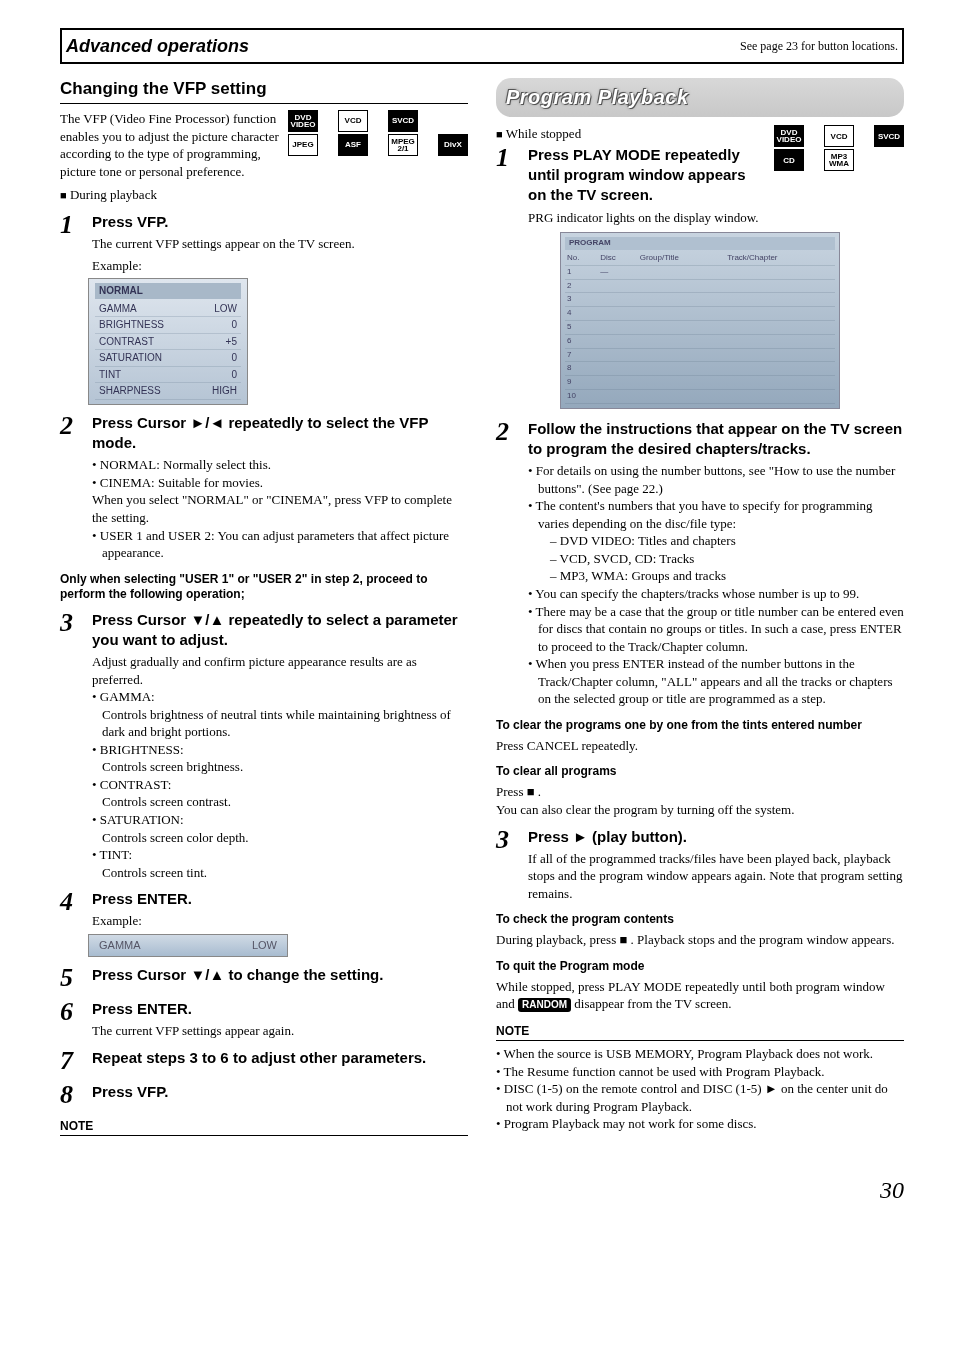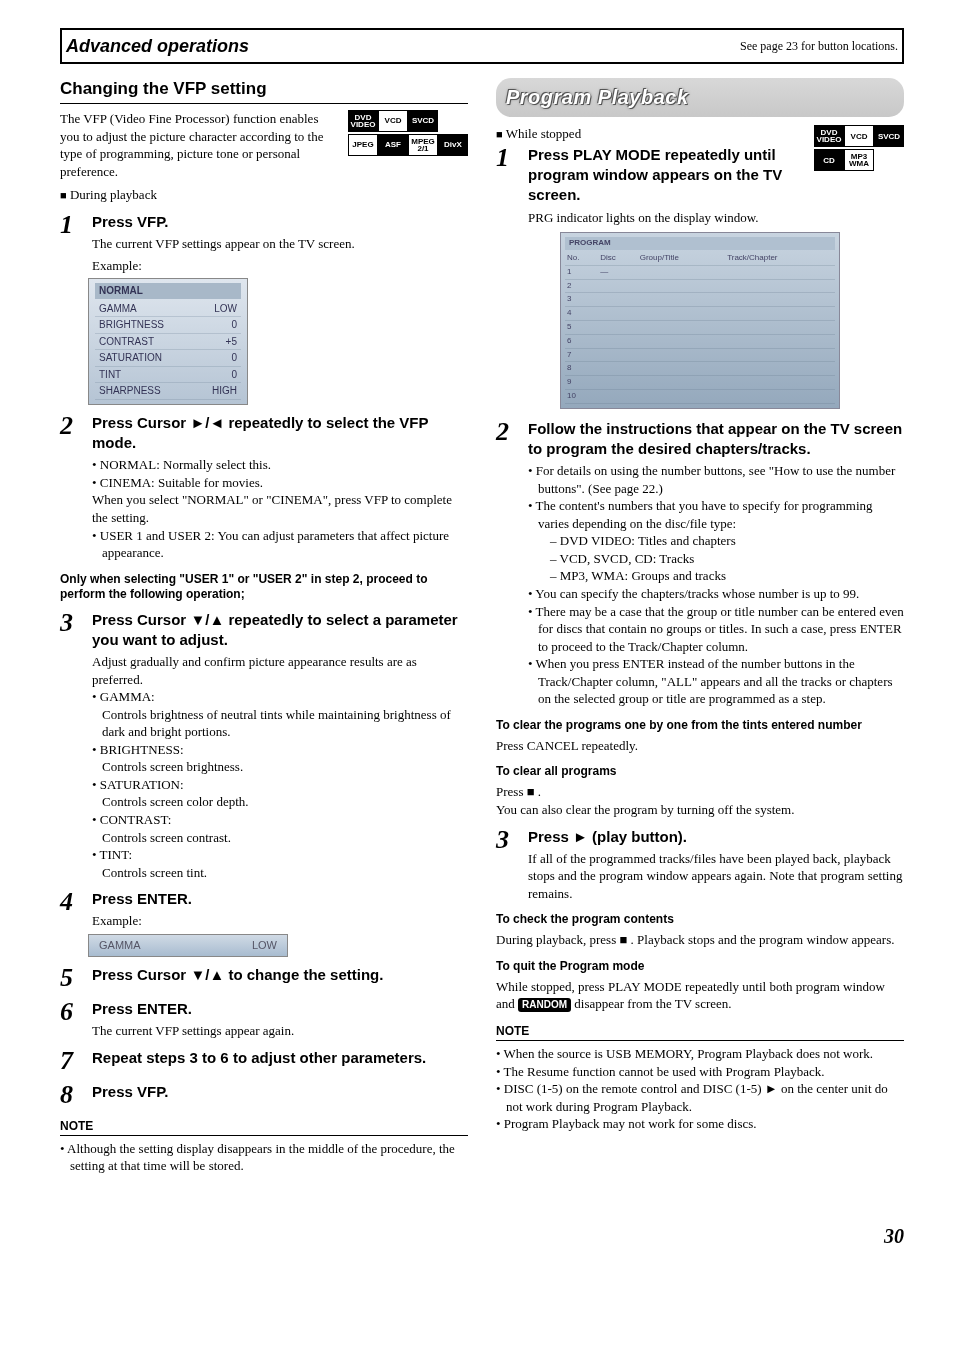--- a/index.html
+++ b/index.html
@@ -17,21 +17,21 @@
   .header-title { font-family: Arial, sans-serif; font-weight: bold; font-size: 18px; font-style: italic; }
   .header-note { font-size: 12px; }
   .cols { display: flex; gap: 28px; }
   .col { flex: 1; min-width: 0; }
   h2.section { font-family: Arial, sans-serif; font-weight: bold; font-size: 17px; border-bottom: 1.5px solid #000; padding-bottom: 2px; margin-bottom: 6px; }
   .banner { background: linear-gradient(#d8d8d8,#c8c8c8); padding: 6px 10px; margin-bottom: 8px; border-radius: 15px; }
   .banner-text { font-family: Arial, sans-serif; font-weight: bold; font-style: italic; font-size: 20px; color: #fff; text-shadow: 0 0 3px #555, 1px 1px 0 #555, -1px -1px 0 #555; letter-spacing: 0.5px; }
   .intro-wrap { display: flex; gap: 8px; align-items: flex-start; margin-bottom: 6px; }
   .intro-text { flex: 1; }
   .badge-grid { display: flex; flex-direction: column; gap: 2px; }
-  .badge-row { display: flex; gap: 0; }
+  .badge-row { display: flex; gap: 20px; }
   .badge { font-family: Arial, sans-serif; font-size: 8px; font-weight: bold; border: 1px solid #000; width: 30px; height: 22px; display: flex; align-items: center; justify-content: center; text-align:center; line-height: 0.95; }
   .badge.dark { background: #000; color: #fff; }
   .badge.light { background: #fff; color: #000; }
   .sq { font-size: 11px; }
   .step { display: flex; gap: 10px; margin-top: 8px; }
   .step-num { font-family: "Times New Roman", serif; font-style: italic; font-weight: bold; font-size: 26px; line-height: 1; width: 22px; flex-shrink: 0; }
   .step-body { flex: 1; }
   .step-head { font-family: Arial, sans-serif; font-weight: bold; font-size: 15px; margin-bottom: 3px; }
   .step-text p, .step-text li, .step-text div { margin: 0; }
   ul.bul { list-style: none; padding-left: 0; }
@@ -46,21 +46,21 @@
   .osd-title { background: #a8b8c8; padding: 1px 4px; font-weight: bold; margin-bottom: 2px; }
   .osd-row { display: flex; justify-content: space-between; padding: 1px 4px; border-bottom: 1px solid rgba(120,140,160,.3); }
   .osd-bar { display: flex; background: linear-gradient(#d0dae5,#a8bcd0); border: 1px solid #888; width: 200px; margin: 4px 0 2px 28px; font-family: Arial, sans-serif; font-size: 11px; }
   .osd-bar span { padding: 3px 10px; color:#556; }
   .osd-bar span:first-child { flex: 1; }
   .prog-shot { background: linear-gradient(#c8d4e0,#94a8bc); border: 1px solid #889; width: 280px; margin: 6px auto 10px; padding: 4px; font-family: Arial, sans-serif; font-size: 8px; color: #446; }
   .prog-shot .ph { background: #b0c0d0; padding: 1px 4px; font-weight: bold; }
   .prog-shot table { width: 100%; border-collapse: collapse; margin-top:2px;}
   .prog-shot td { border-bottom: 1px solid rgba(100,120,140,.25); padding: 1px 2px; }
   .chip { display:inline-block; background:#000; color:#fff; border-radius:3px; padding:0 4px; font-family:Arial; font-size:10px; font-weight:bold; }
-  .page-num { font-family: "Times New Roman", serif; font-style: italic; font-weight: bold; font-size: 20px; text-align: right; margin-top: 48px; }
+  .page-num { font-family: "Times New Roman", serif; font-style: italic; font-weight: normal; font-size: 24px; text-align: right; margin-top: 34px; }
 </style>
 </head>
 <body>
 
 <div class="header-row">
   <span class="header-title">Advanced operations</span>
   <span class="header-note">See page 23 for button locations.</span>
 </div>
 
 <div class="cols">
@@ -148,22 +148,22 @@
 
     <div class="step">
       <div class="step-num">3</div>
       <div class="step-body">
         <div class="step-head">Press Cursor ▼/▲ repeatedly to select a parameter you want to adjust.</div>
         <div class="step-text">
           <div>Adjust gradually and confirm picture appearance results are as preferred.</div>
           <ul class="bul">
             <li><span>GAMMA:</span><br><span style="padding-left:0;">Controls brightness of neutral tints while maintaining brightness of dark and bright portions.</span></li>
             <li><span>BRIGHTNESS:</span><br><span>Controls screen brightness.</span></li>
+            <li><span>CONTRAST:</span><br><span>Controls screen contrast.</span></li>
             <li><span>SATURATION:</span><br><span>Controls screen color depth.</span></li>
-            <li><span>CONTRAST:</span><br><span>Controls screen contrast.</span></li>
             <li><span>TINT:</span><br><span>Controls screen tint.</span></li>
           </ul>
         </div>
       </div>
     </div>
 
     <div class="step">
       <div class="step-num">4</div>
       <div class="step-body">
         <div class="step-head">Press ENTER.</div>
@@ -195,23 +195,20 @@
         </div>
       </div>
     <div class="step">
         <div class="step-num">8</div>
         <div class="step-body">
           <div class="step-head">Press VFP.</div>
         </div>
       </div>
 
     <div class="note-head">NOTE</div>
-    <ul class="bul">
-        <li>Although the setting display disappears in the middle of the procedure, the setting at that time will be stored.</li>
-      </ul>
   </div>
 
   <div class="col">
     <div class="banner"><span class="banner-text">Program Playback</span></div>
 
     <div style="display:flex; gap:8px; align-items:flex-start;">
       <div style="flex:1;">
         <div><span class="sq">■</span> <span>While stopped</span></div>
         <div class="step" style="margin-top:2px;">
           <div class="step-num">1</div>

